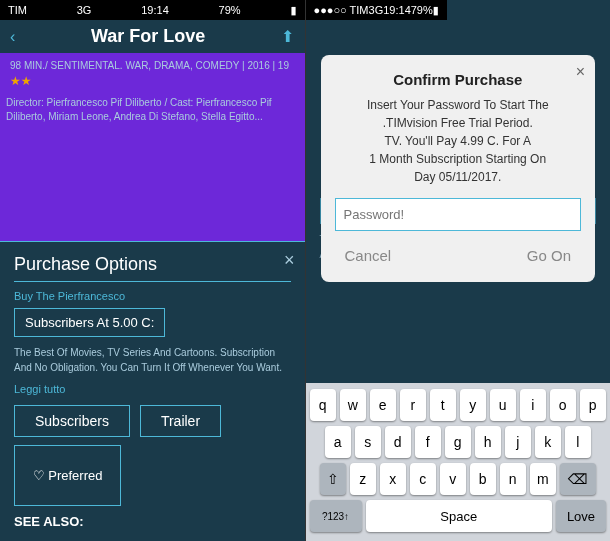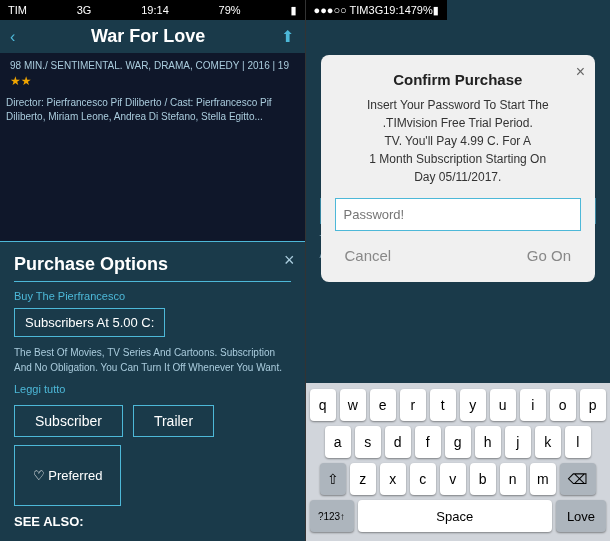--- a/index.html
+++ b/index.html
@@ -9,21 +9,21 @@
       display: flex;
       font-family: -apple-system, 'Helvetica Neue', Arial, sans-serif;
       overflow: hidden;
       background: #000;
     }
 
     
     .left-panel {
       width: 305px;
       height: 541px;
-      background: #0f172a;
+      background: #6d28d9;
       position: relative;
       overflow: hidden;
       display: flex;
       flex-direction: column;
     }
 
     .status-bar-left {
       display: flex;
       justify-content: space-between;
       align-items: center;
@@ -98,21 +98,21 @@
       top: 8px;
       right: 10px;
       color: #aaccdd;
       font-size: 18px;
       cursor: pointer;
     }
 
     .purchase-title {
       color: #fff;
       font-size: 18px;
-      font-weight: bold;
+      font-weight: normal;
       border-bottom: 1px solid #4db8d8;
       padding-bottom: 6px;
       margin-bottom: 8px;
     }
 
     .buy-label {
       color: #4db8d8;
       font-size: 11px;
       margin-bottom: 6px;
     }
@@ -378,21 +378,21 @@
       justify-content: center;
       font-size: 13px;
       color: #000;
       box-shadow: 0 1px 2px rgba(0,0,0,0.4);
       cursor: pointer;
     }
 
     .kb-num {
       background: #adb5bd;
       border-radius: 4px;
-      width: 44px;
+      width: 52px;
       height: 32px;
       display: flex;
       align-items: center;
       justify-content: center;
       font-size: 12px;
       color: #000;
       box-shadow: 0 1px 2px rgba(0,0,0,0.4);
       cursor: pointer;
     }
 
@@ -449,21 +449,21 @@
 
     <div class="buy-label">Buy The Pierfrancesco</div>
 
     <div class="subscriber-btn-box">Subscribers At 5.00 C:</div>
 
     <div class="purchase-desc">The Best Of Movies, TV Series And Cartoons. Subscription And No Obligation. You Can Turn It Off Whenever You Want.</div>
 
     <div class="leggi-tutto">Leggi tutto</div>
 
     <div class="action-buttons">
-      <button class="action-btn">Subscriber</button>
+      <button class="action-btn">Subscribers</button>
       <button class="action-btn">Trailer</button>
     </div>
 
     <button class="preferred-btn">♡  Preferred</button>
 
     <div class="see-also">SEE ALSO:</div>
   </div>
 </div>
 
 <div class="panel-divider"></div>

